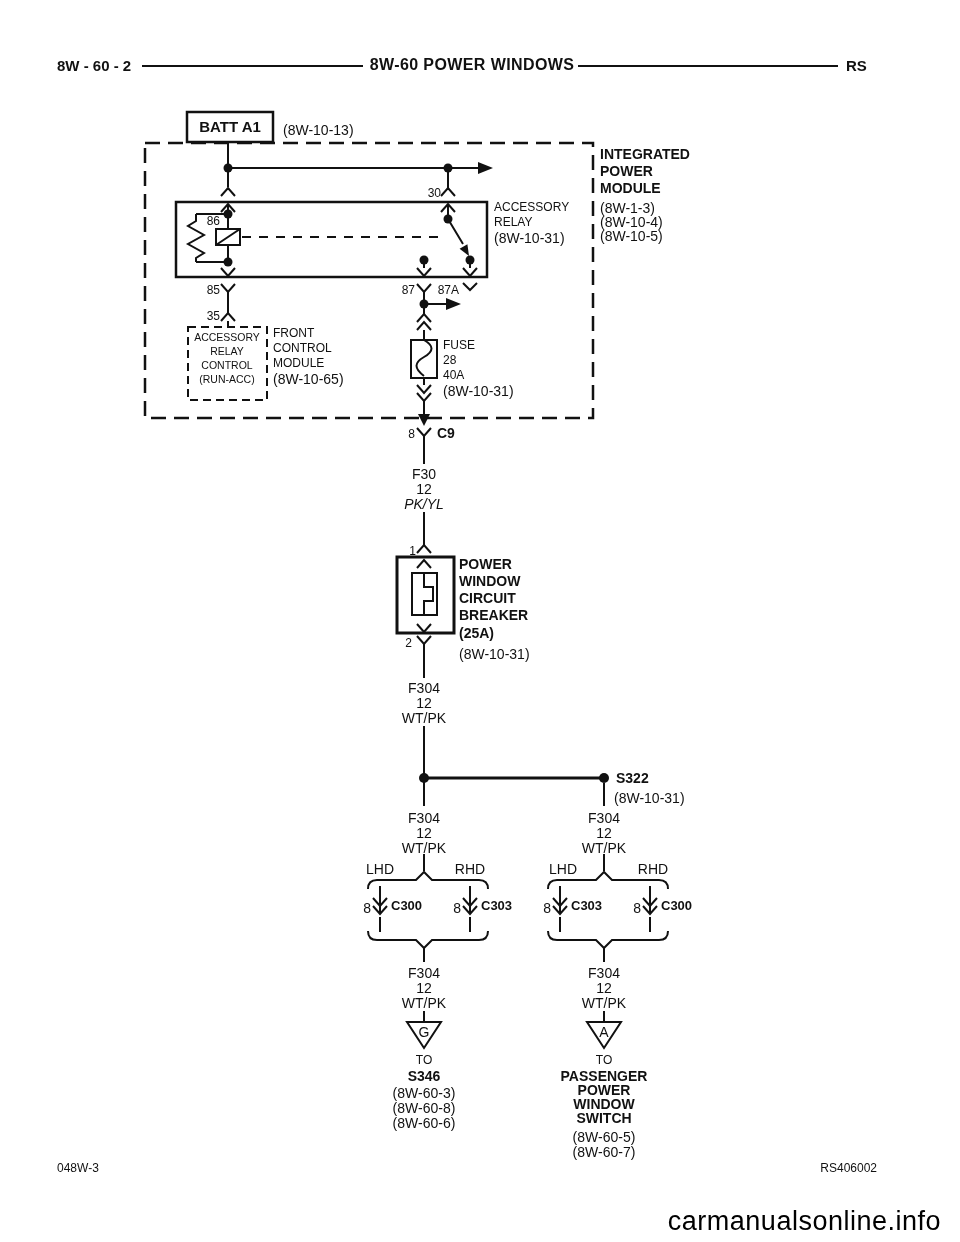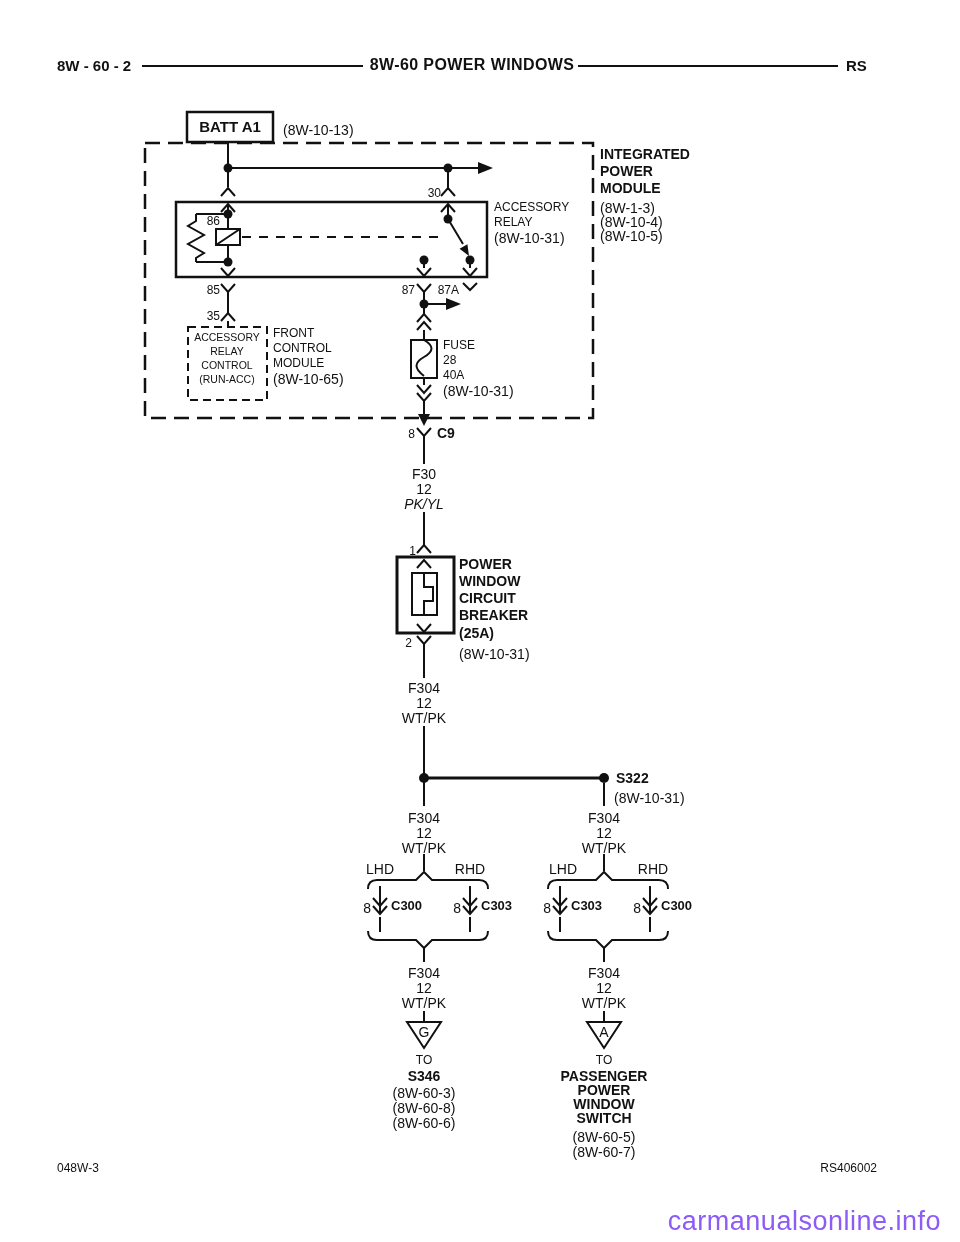--- a/index.html
+++ b/index.html
@@ -13,21 +13,21 @@
        font-family:"Liberation Sans", sans-serif; font-size:12px; line-height:1.05; }
   .b   { font-weight:700; }
   .s10 { font-size:10.5px; }
   .s11 { font-size:14px; }
   .s13 { font-size:13px; }
   .s14 { font-size:14px; }
   .s15 { font-size:15px; }
   .s16 { font-size:16px; letter-spacing:0.4px; }
   .ctr { transform:translateX(-50%); }
   .rgt { transform:translateX(-100%); }
-  .wm  { font-size:27px; color:#8b5cf6; letter-spacing:0.5px; }
+  .wm  { font-size:27px; color:#000000; letter-spacing:0.5px; }
 </style>
 </head>
 <body>
 
 <div class="page">
 
   <svg width="960" height="1242" viewBox="0 0 960 1242">
     <g stroke="#111" stroke-width="2" fill="none">
 
       <path d="M142,66 H363"></path>

